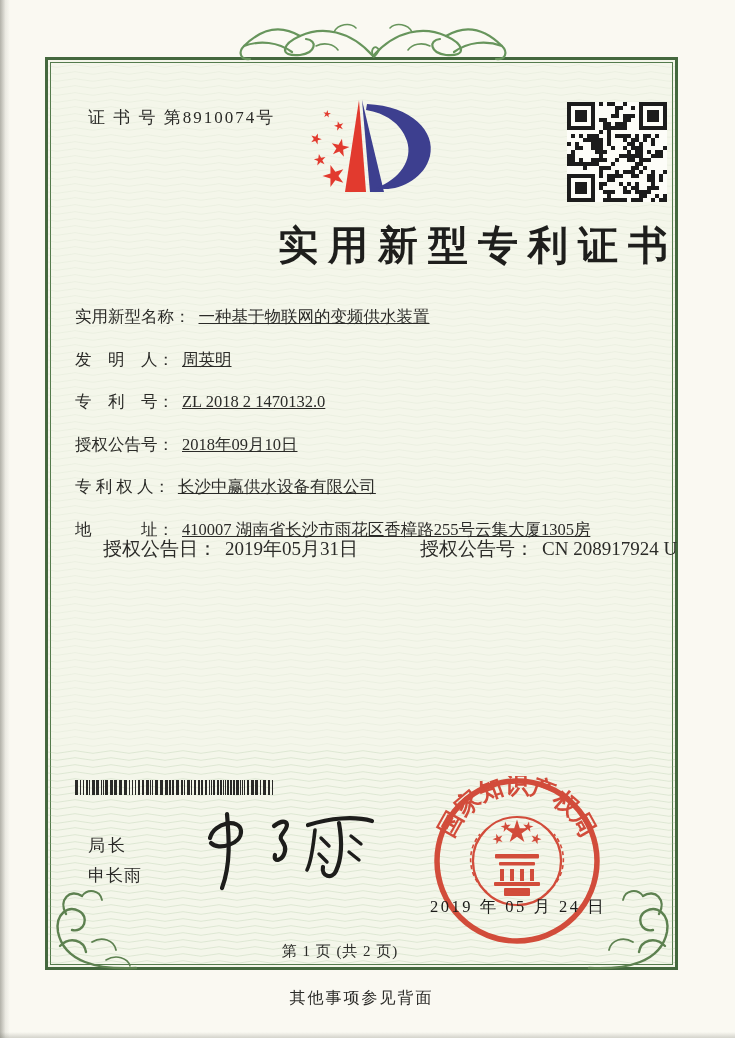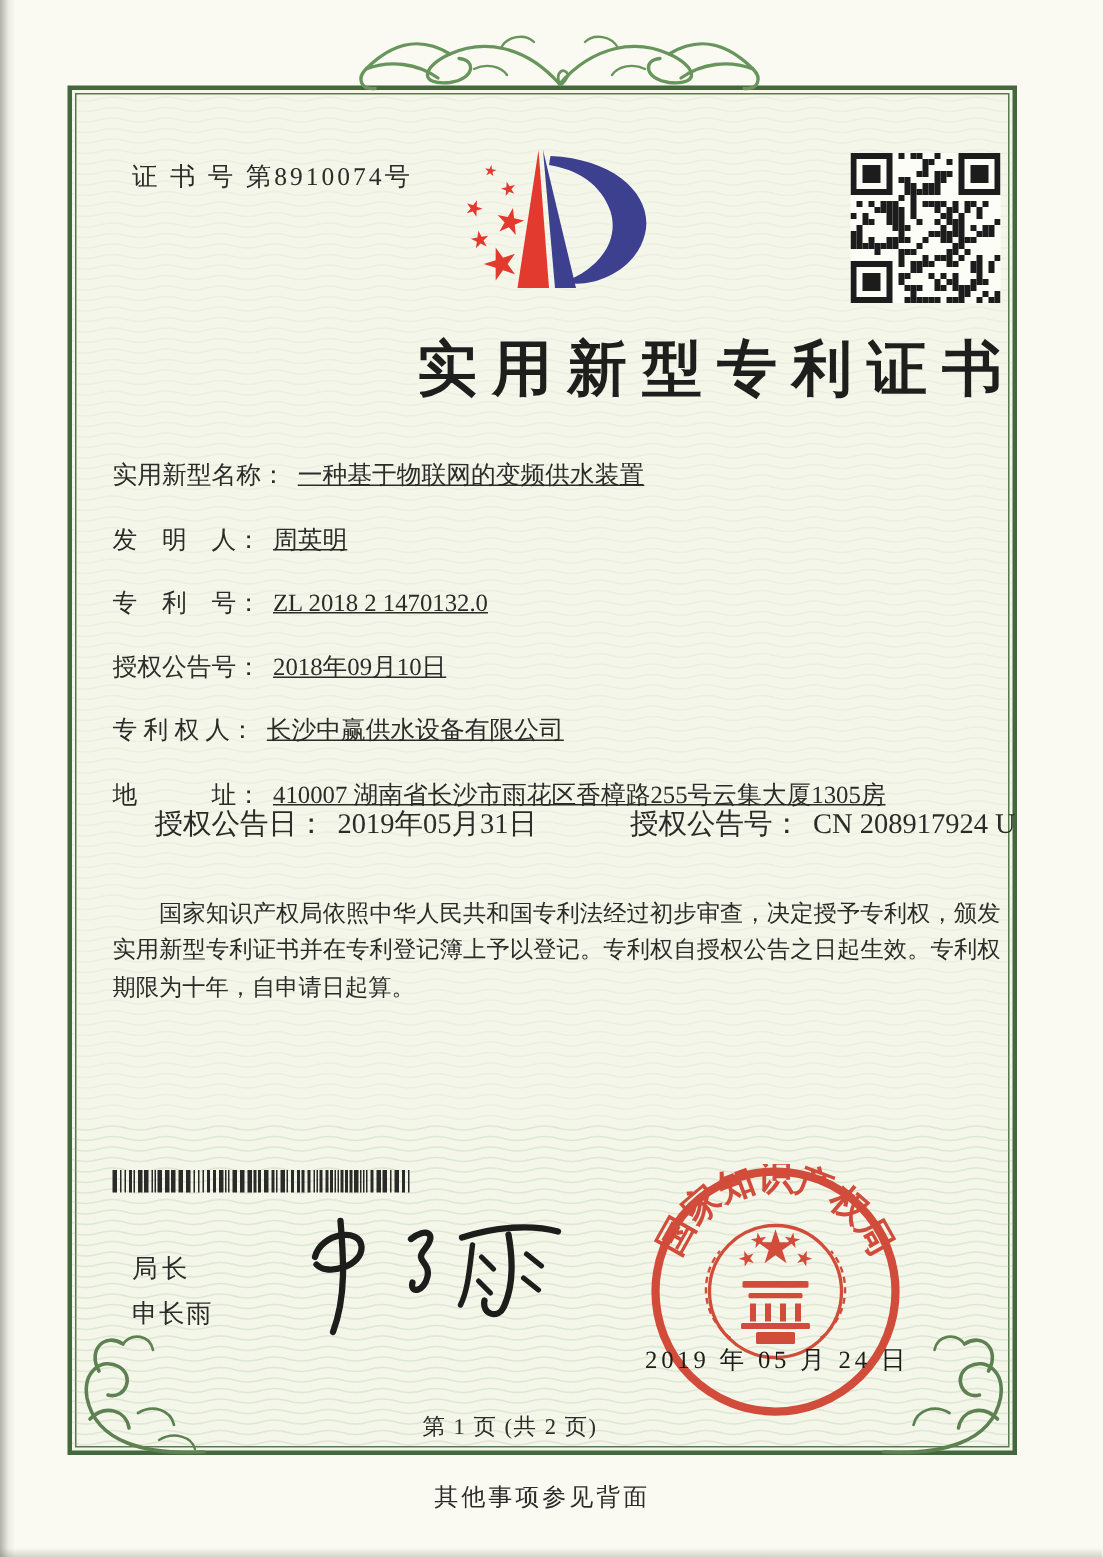--- a/index.html
+++ b/index.html
@@ -481,21 +481,20 @@
     <span class="lbl">地　　　址：</span><span class="val">410007 湖南省长沙市雨花区香樟路255号云集大厦1305房</span>
   </div>
 </div>
 
 <div class="grant">
   <span class="pair1"><span>授权公告日：</span><span class="val">2019年05月31日</span></span>
   <span class="pair2"><span>授权公告号：</span><span class="val">CN 208917924 U</span></span>
 </div>
 
 <div class="law">
-  <p>国家知识产权局依照中华人民共和国专利法经过初步审查，决定授予专利权，颁发实用新型专利证书并在专利登记簿上予以登记。专利权自授权公告之日起生效。专利权期限为十年，自申请日起算。</p>
 </div>
 
 <div class="barcode" id="barcodeDiv">
     <div style="width:3px;background:#2a2a28"></div>
     <div style="width:2px"></div>
     <div style="width:1px;background:#2a2a28"></div>
     <div style="width:2px"></div>
     <div style="width:1px;background:#2a2a28"></div>
     <div style="width:2px"></div>
     <div style="width:2px;background:#2a2a28"></div>

